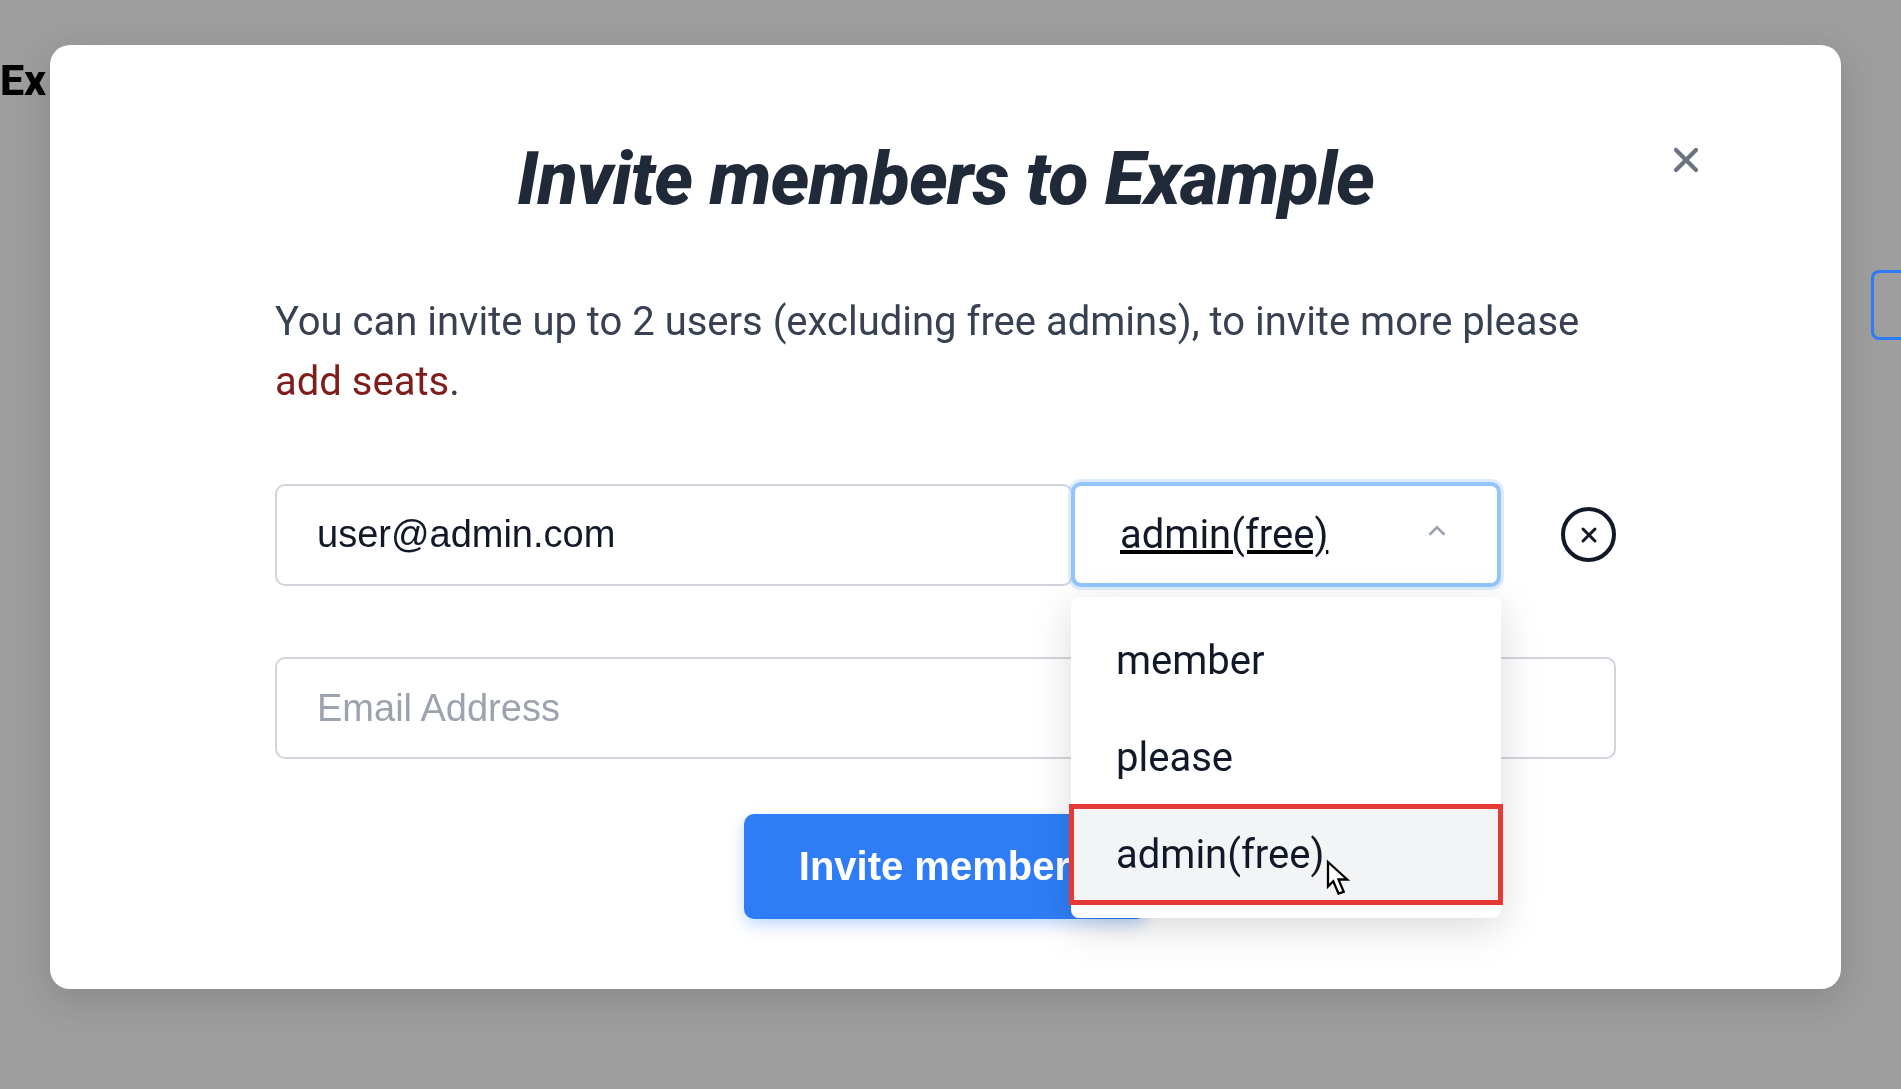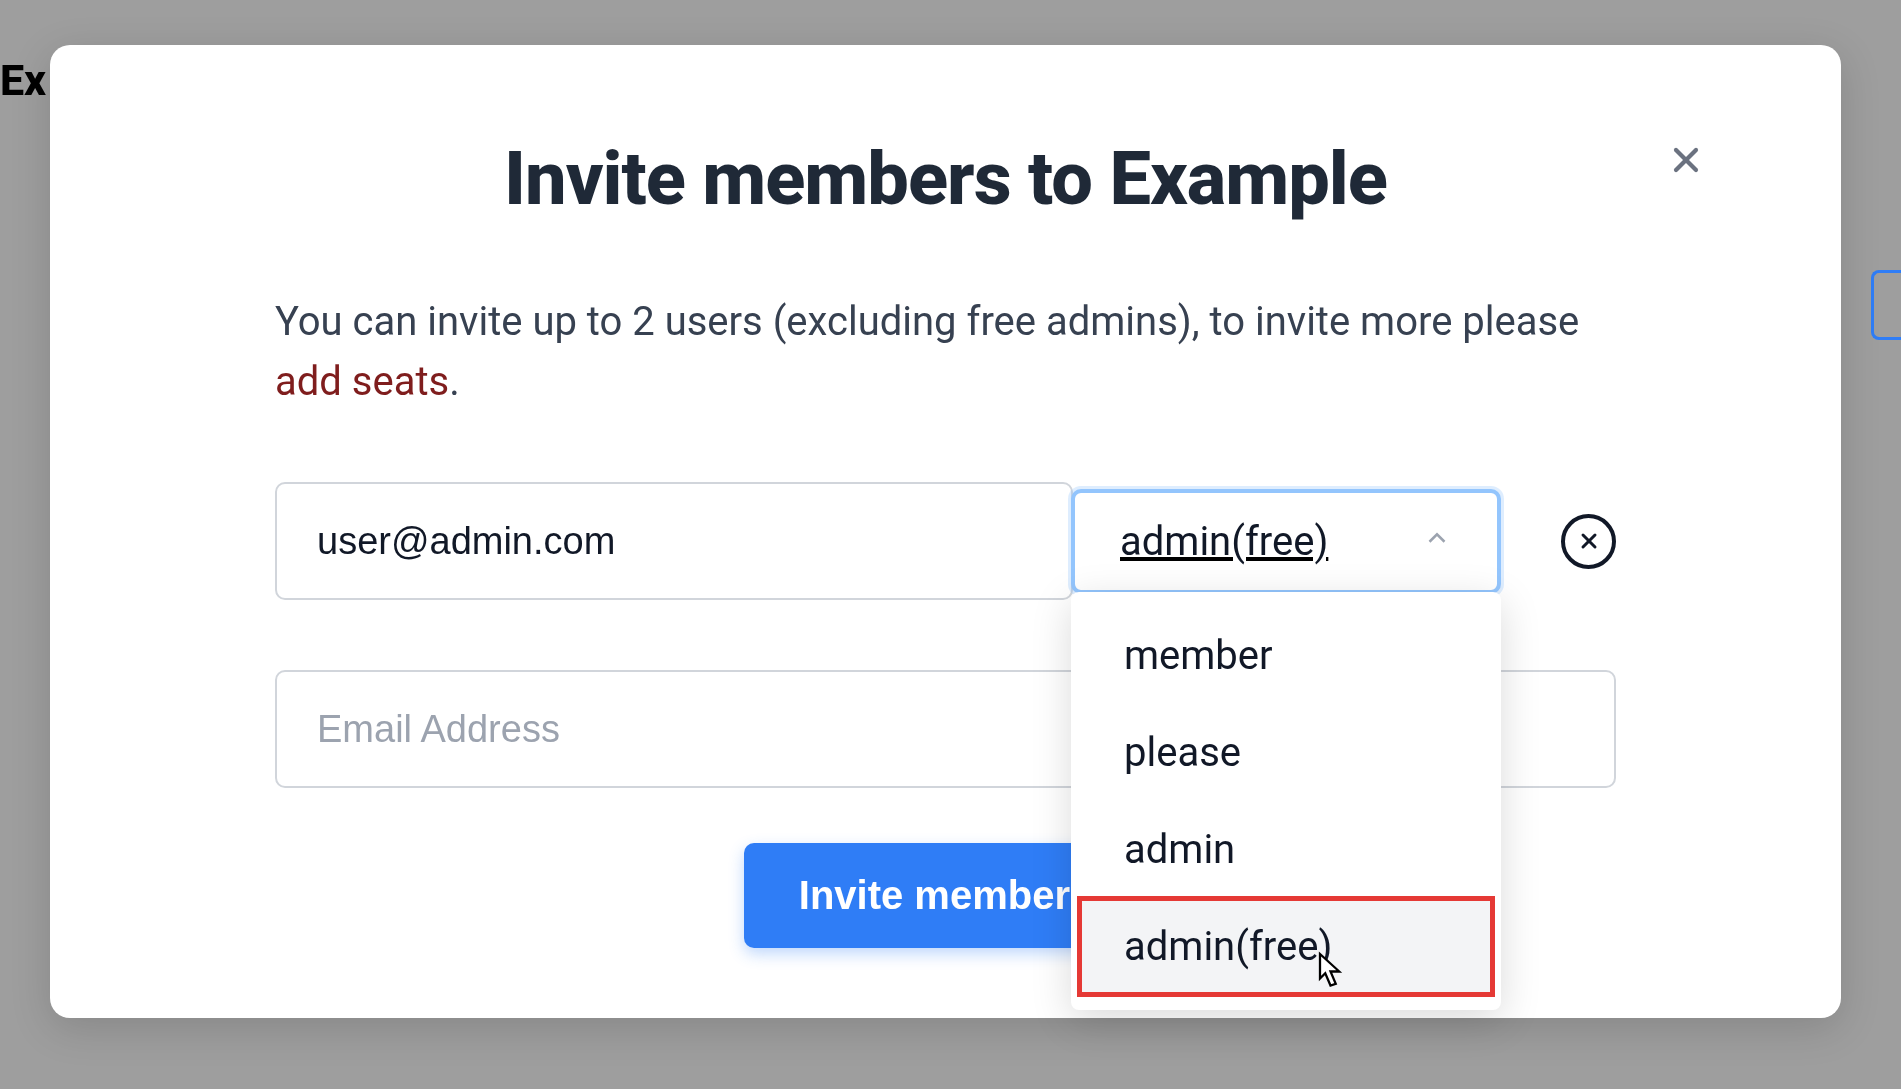--- a/index.html
+++ b/index.html
@@ -54,20 +54,21 @@
       stroke-width: 2.5;
     }
 
     .modal-title {
       font-size: 74px;
       font-weight: 800;
       color: #1f2937;
       text-align: center;
       margin-bottom: 70px;
       letter-spacing: -1px;
+      font-style: italic;
     }
 
     .modal-description {
       font-size: 40px;
       color: #374151;
       line-height: 1.5;
       margin-bottom: 70px;
     }
 
     .modal-description .link {
@@ -77,21 +78,21 @@
 
     .input-row {
       display: flex;
       align-items: center;
       margin-bottom: 70px;
       position: relative;
     }
 
     .email-input {
       flex: 1;
-      height: 118px;
+      height: 102px;
       border: 2px solid #d1d5db;
       border-radius: 10px;
       padding: 0 40px;
       font-size: 38px;
       color: #111827;
       outline: none;
     }
 
     .email-input::placeholder {
       color: #9ca3af;
@@ -135,27 +136,27 @@
       display: flex;
       align-items: center;
       justify-content: center;
       font-size: 30px;
       font-weight: 600;
       color: #111827;
     }
 
     .dropdown-menu {
       position: absolute;
-      top: 103px;
+      top: 115px;
       left: -2px;
       width: 430px;
       background: #fff;
       border-radius: 8px;
       box-shadow: 0 10px 40px rgba(0,0,0,0.15);
-      padding: 15px 8px;
+      padding: 15px 0;
       z-index: 10;
     }
 
     .dropdown-item {
       padding: 25px 45px;
       font-size: 40px;
       color: #111827;
       cursor: pointer;
     }
 
@@ -237,21 +238,20 @@
         <span>admin(free)</span>
         <span class="chevron">
           <svg width="30" height="30" viewBox="0 0 24 24" fill="none" stroke="currentColor" stroke-width="2">
             <polyline points="18 15 12 9 6 15"></polyline>
           </svg>
         </span>
       </div>
       <div class="dropdown-menu">
         <div class="dropdown-item">member</div>
         <div class="dropdown-item">please</div>
-        <div class="dropdown-item">admin</div>
         <div class="dropdown-item highlighted">
           <span>admin(free)</span>
           <span class="cursor-icon">
             <svg width="42" height="50" viewBox="0 0 24 28">
               <path d="M8 2 L8 16 L11 13 L14 20 L17 19 L14 12 L19 12 Z" fill="#fff" stroke="#000" stroke-width="1.3"></path>
             </svg>
           </span>
         </div>
       </div>
     </div>

